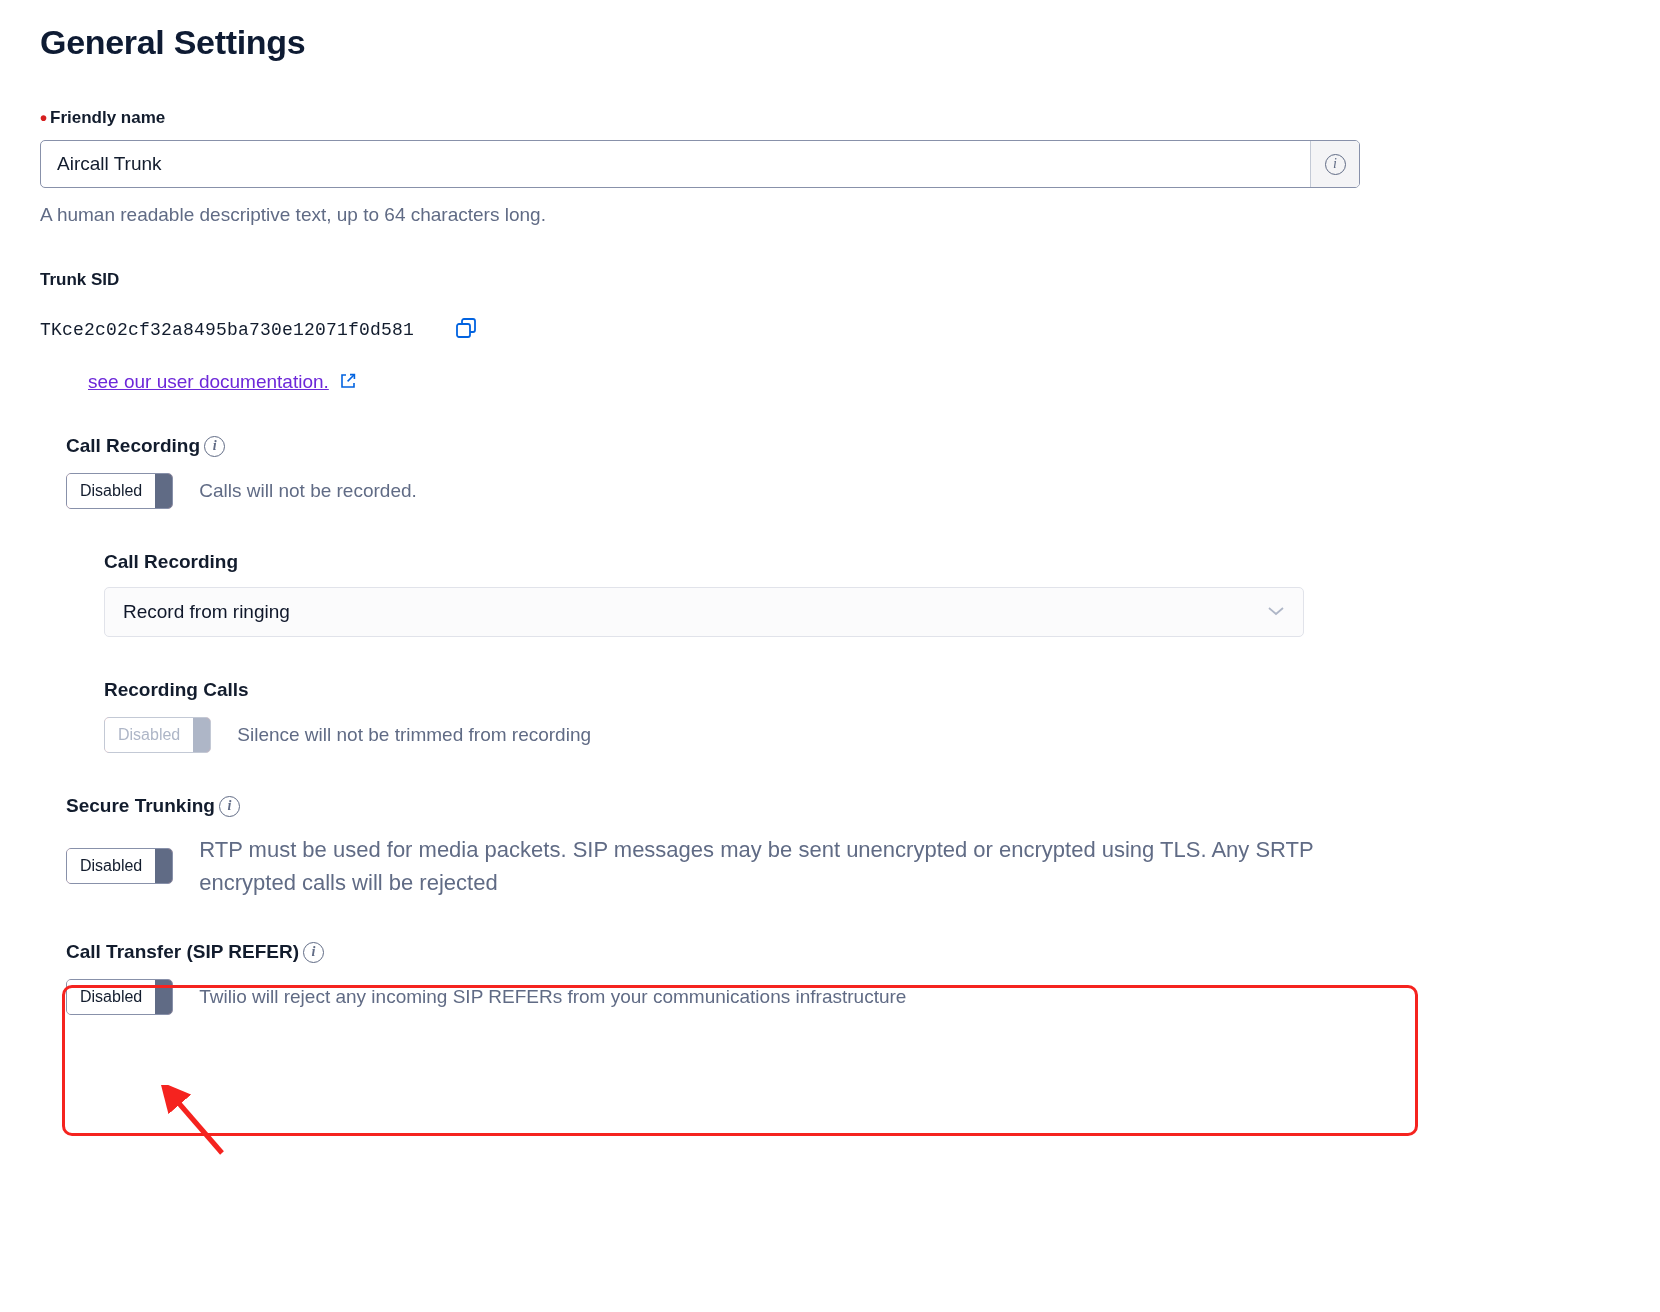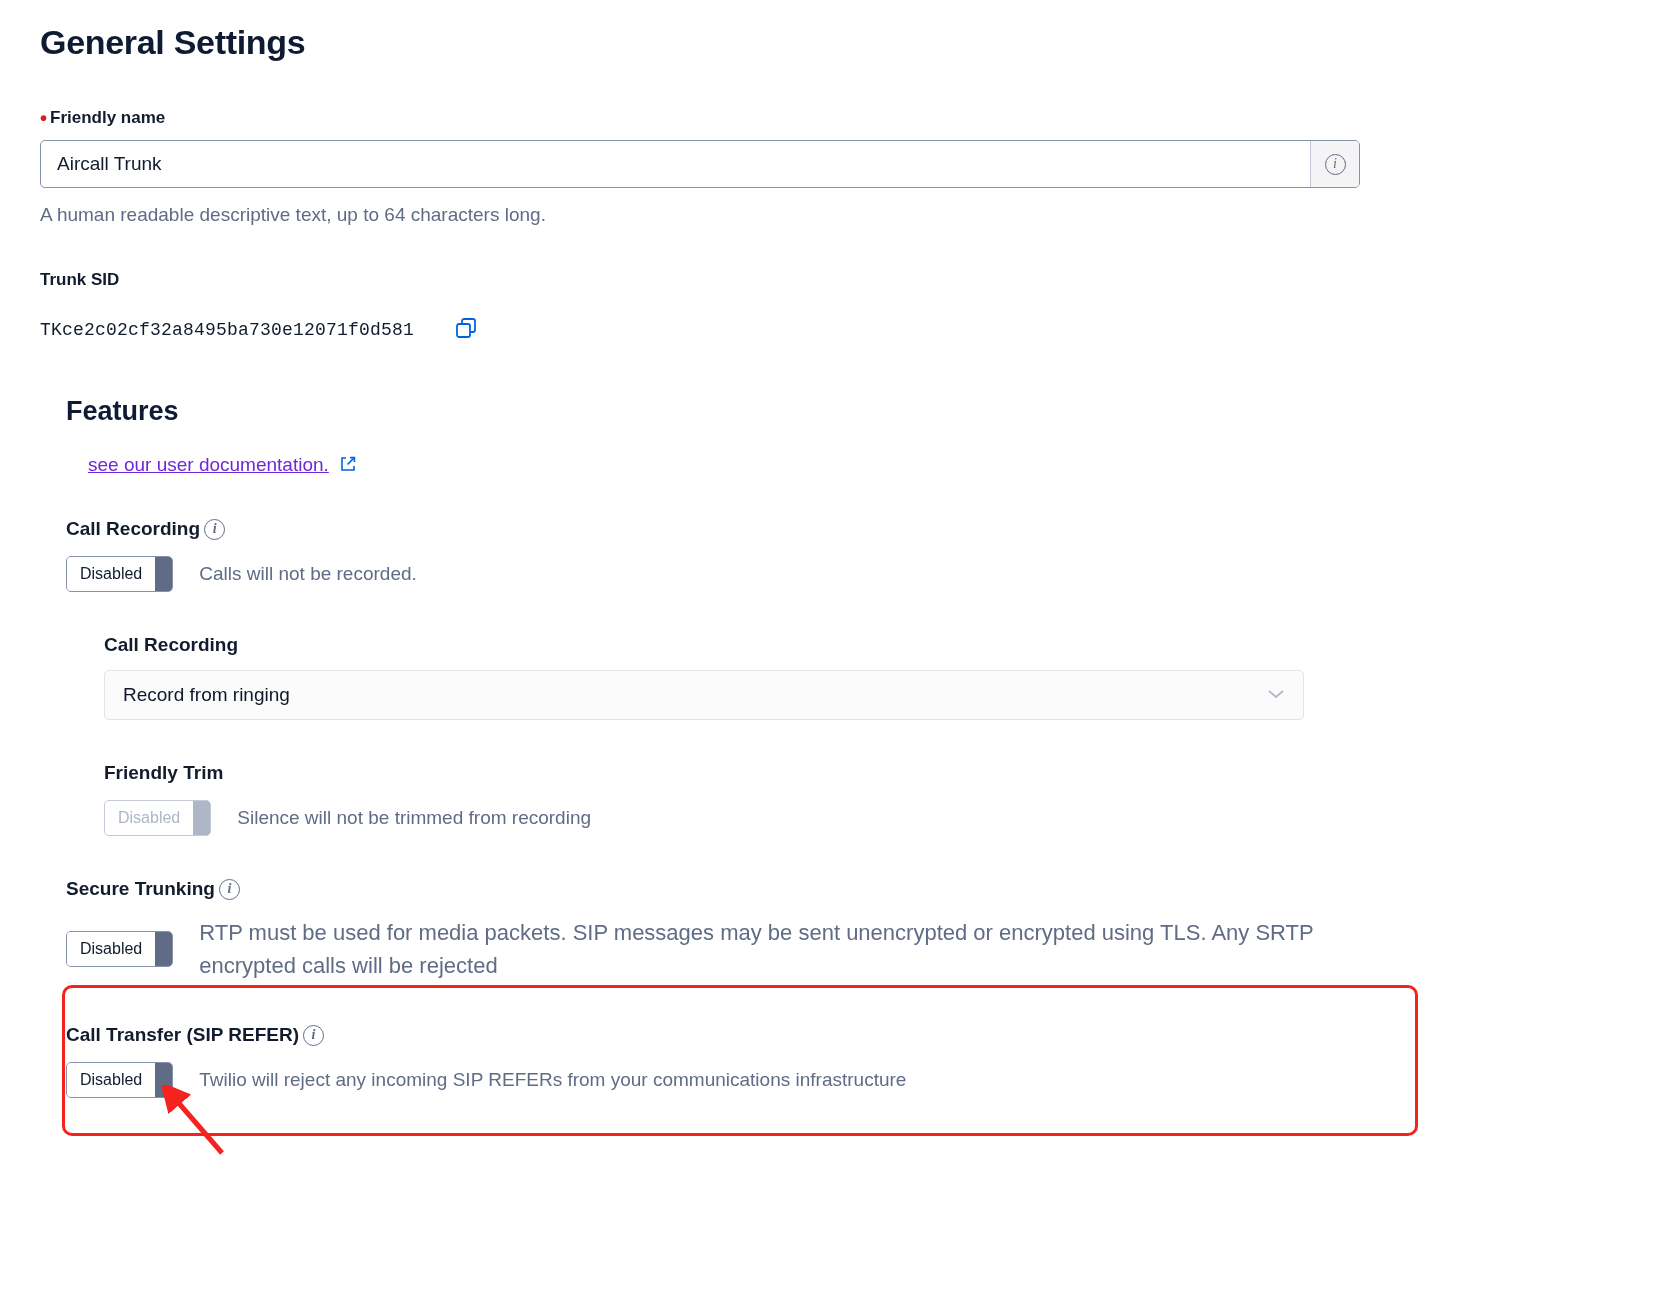--- a/index.html
+++ b/index.html
@@ -266,21 +266,20 @@
     <span class="copy-icon">
       <svg width="24" height="24" viewBox="0 0 24 24" fill="none" stroke="#0263e0" stroke-width="1.8">
         <rect x="8" y="3" width="13" height="13" rx="2"></rect>
         <rect x="3" y="8" width="13" height="13" rx="2" fill="#ffffff"></rect>
       </svg>
     </span>
   </div>
 
   <div class="section">
 
-    <h2 class="section-title">Features</h2>
 
     <div class="section-desc">
       <a href="#">see our user documentation.</a>
       <span class="ext-icon">
         <svg width="18" height="18" viewBox="0 0 18 18" fill="none" stroke="#0263e0" stroke-width="1.6">
           <path d="M7 3H3v12h12v-4"></path>
           <path d="M11 2.6h4.4V7"></path>
           <path d="M15.2 2.8L8.6 9.4"></path>
         </svg>
       </span>
@@ -303,21 +302,21 @@
       <div class="nested-label">Call Recording</div>
       <div class="select-wrap">
         <span class="sel-text">Record from ringing</span>
         <span class="chev">
           <svg width="18" height="12" viewBox="0 0 18 12" fill="none" stroke="#aeb6c7" stroke-width="1.8">
               <path d="M2 3l7 6 7-6"></path>
             </svg>
         </span>
       </div>
 
-      <div class="nested-label">Friendly Trim</div>
+      <div class="nested-label">Recording Calls</div>
       <div class="toggle-row">
         <span class="toggle disabled-soft">
           <span class="t-label">Disabled</span>
           <span class="t-knob"></span>
         </span>
         <span class="toggle-desc">Silence will not be trimmed from recording</span>
       </div>
     </div>
 
     <div class="feature-label">

